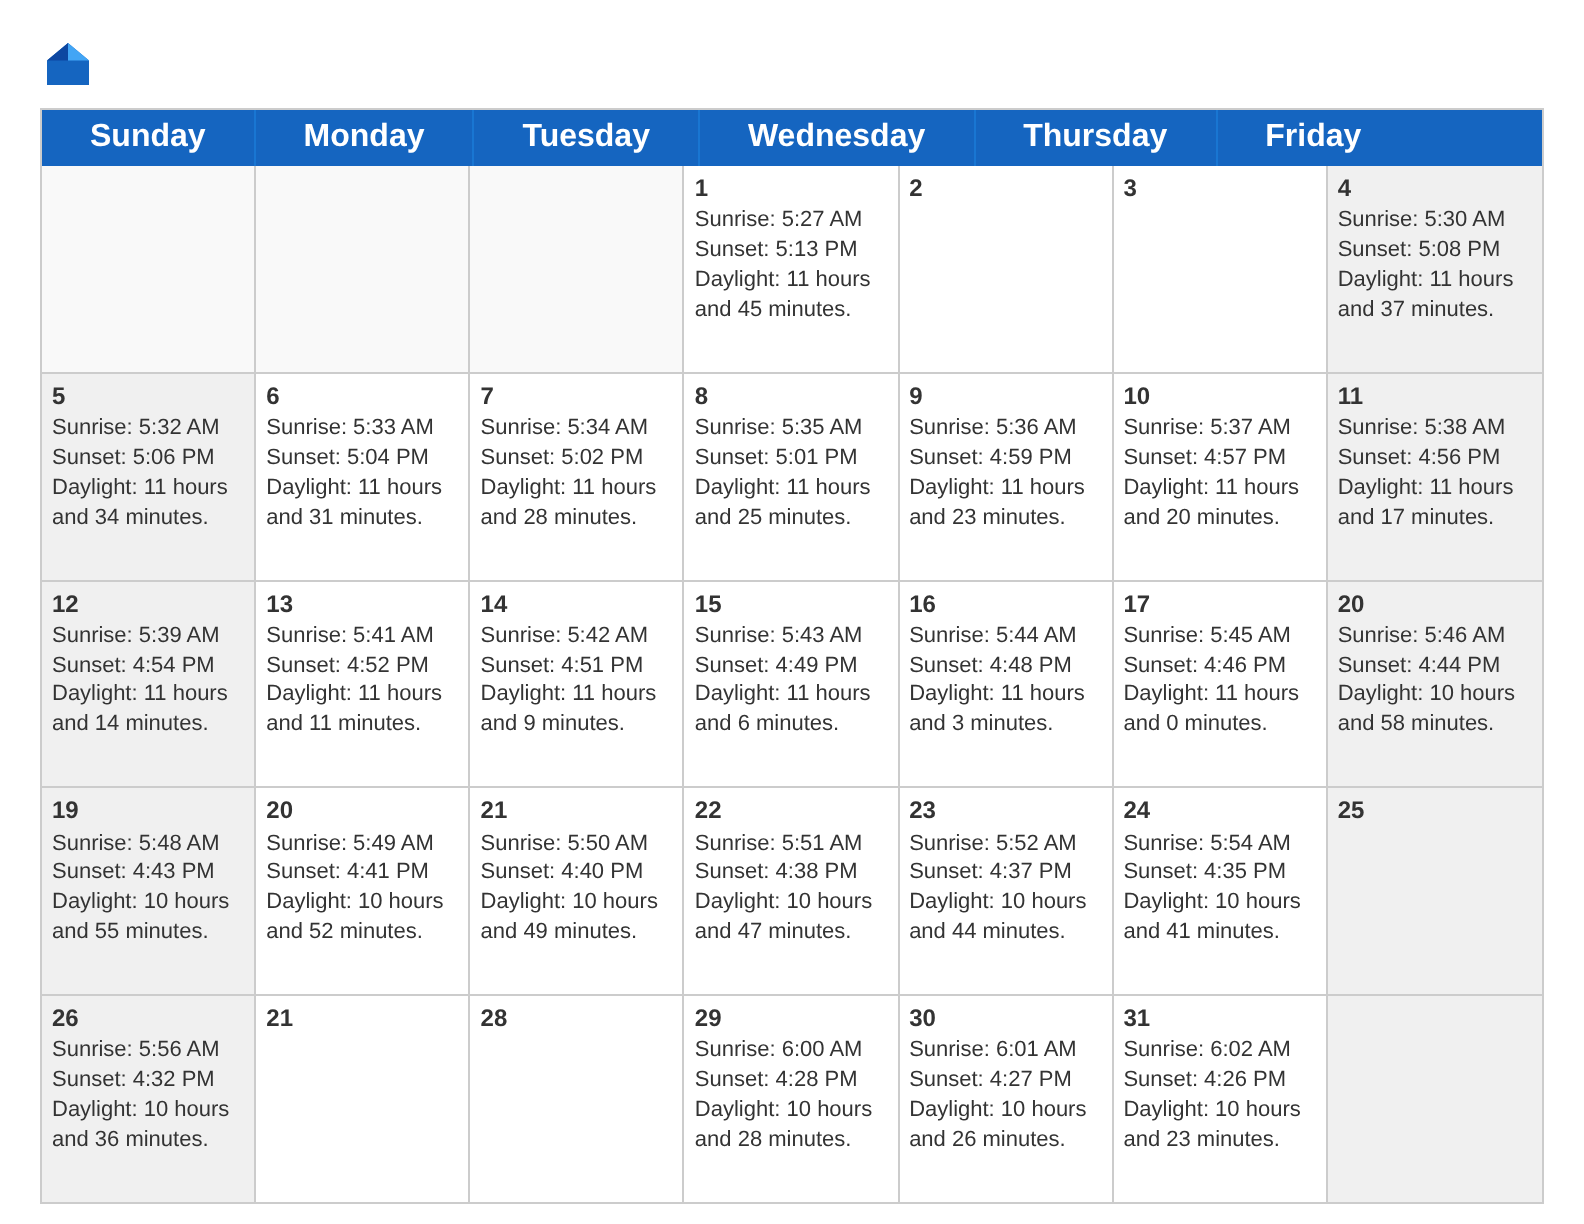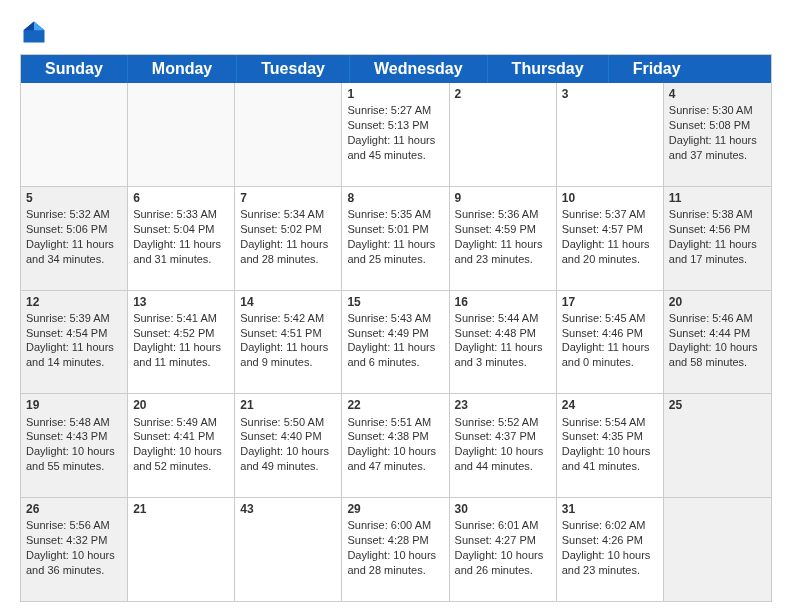--- a/index.html
+++ b/index.html
@@ -175,21 +175,21 @@
           <div class="cal-cell"><span class="day-number">20</span><span class="cell-text">Sunrise: 5:49 AM<br>Sunset: 4:41 PM<br>Daylight: 10 hours and 52 minutes.</span></div>
           <div class="cal-cell"><span class="day-number">21</span><span class="cell-text">Sunrise: 5:50 AM<br>Sunset: 4:40 PM<br>Daylight: 10 hours and 49 minutes.</span></div>
           <div class="cal-cell"><span class="day-number">22</span><span class="cell-text">Sunrise: 5:51 AM<br>Sunset: 4:38 PM<br>Daylight: 10 hours and 47 minutes.</span></div>
           <div class="cal-cell"><span class="day-number">23</span><span class="cell-text">Sunrise: 5:52 AM<br>Sunset: 4:37 PM<br>Daylight: 10 hours and 44 minutes.</span></div>
           <div class="cal-cell"><span class="day-number">24</span><span class="cell-text">Sunrise: 5:54 AM<br>Sunset: 4:35 PM<br>Daylight: 10 hours and 41 minutes.</span></div>
           <div class="cal-cell shaded"><span class="day-number">25</span></div>
         </div>
         <div class="cal-row">
           <div class="cal-cell shaded"><span class="day-number">26</span><span class="cell-text">Sunrise: 5:56 AM<br>Sunset: 4:32 PM<br>Daylight: 10 hours and 36 minutes.</span></div>
           <div class="cal-cell"><span class="day-number">21</span></div>
-          <div class="cal-cell"><span class="day-number">43</span></div>
+          <div class="cal-cell"><span class="day-number">28</span></div>
           <div class="cal-cell"><span class="day-number">29</span><span class="cell-text">Sunrise: 6:00 AM<br>Sunset: 4:28 PM<br>Daylight: 10 hours and 28 minutes.</span></div>
           <div class="cal-cell"><span class="day-number">30</span><span class="cell-text">Sunrise: 6:01 AM<br>Sunset: 4:27 PM<br>Daylight: 10 hours and 26 minutes.</span></div>
           <div class="cal-cell"><span class="day-number">31</span><span class="cell-text">Sunrise: 6:02 AM<br>Sunset: 4:26 PM<br>Daylight: 10 hours and 23 minutes.</span></div>
           <div class="cal-cell empty shaded"></div>
         </div>
       </div>
   </div>
 </div>
 
 </body></html>

